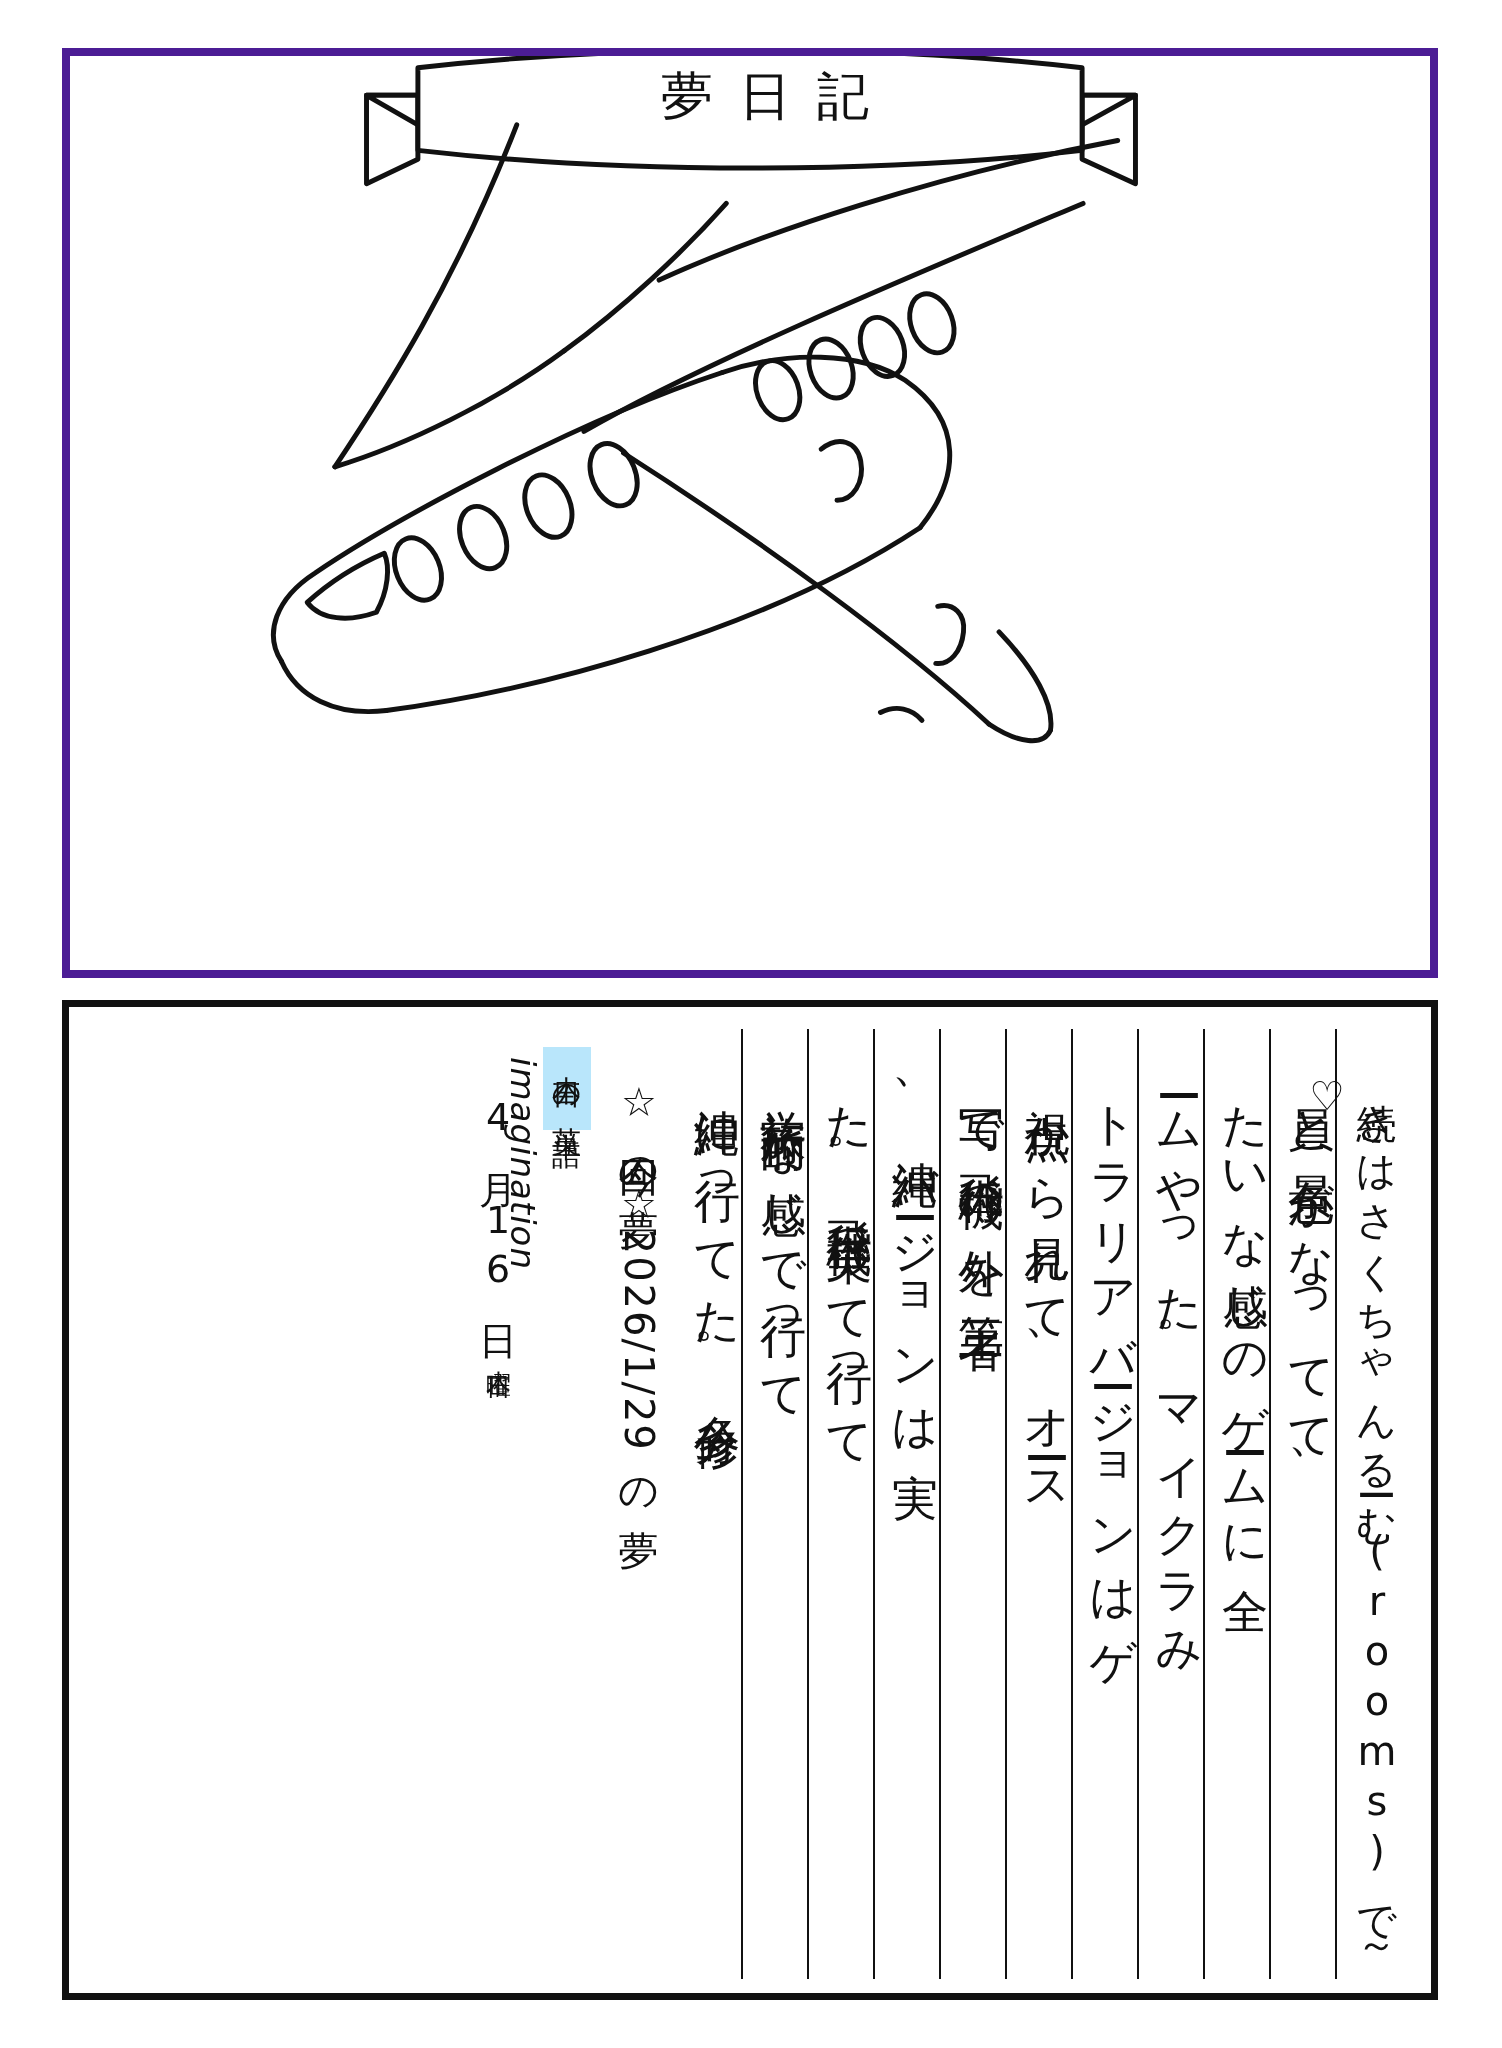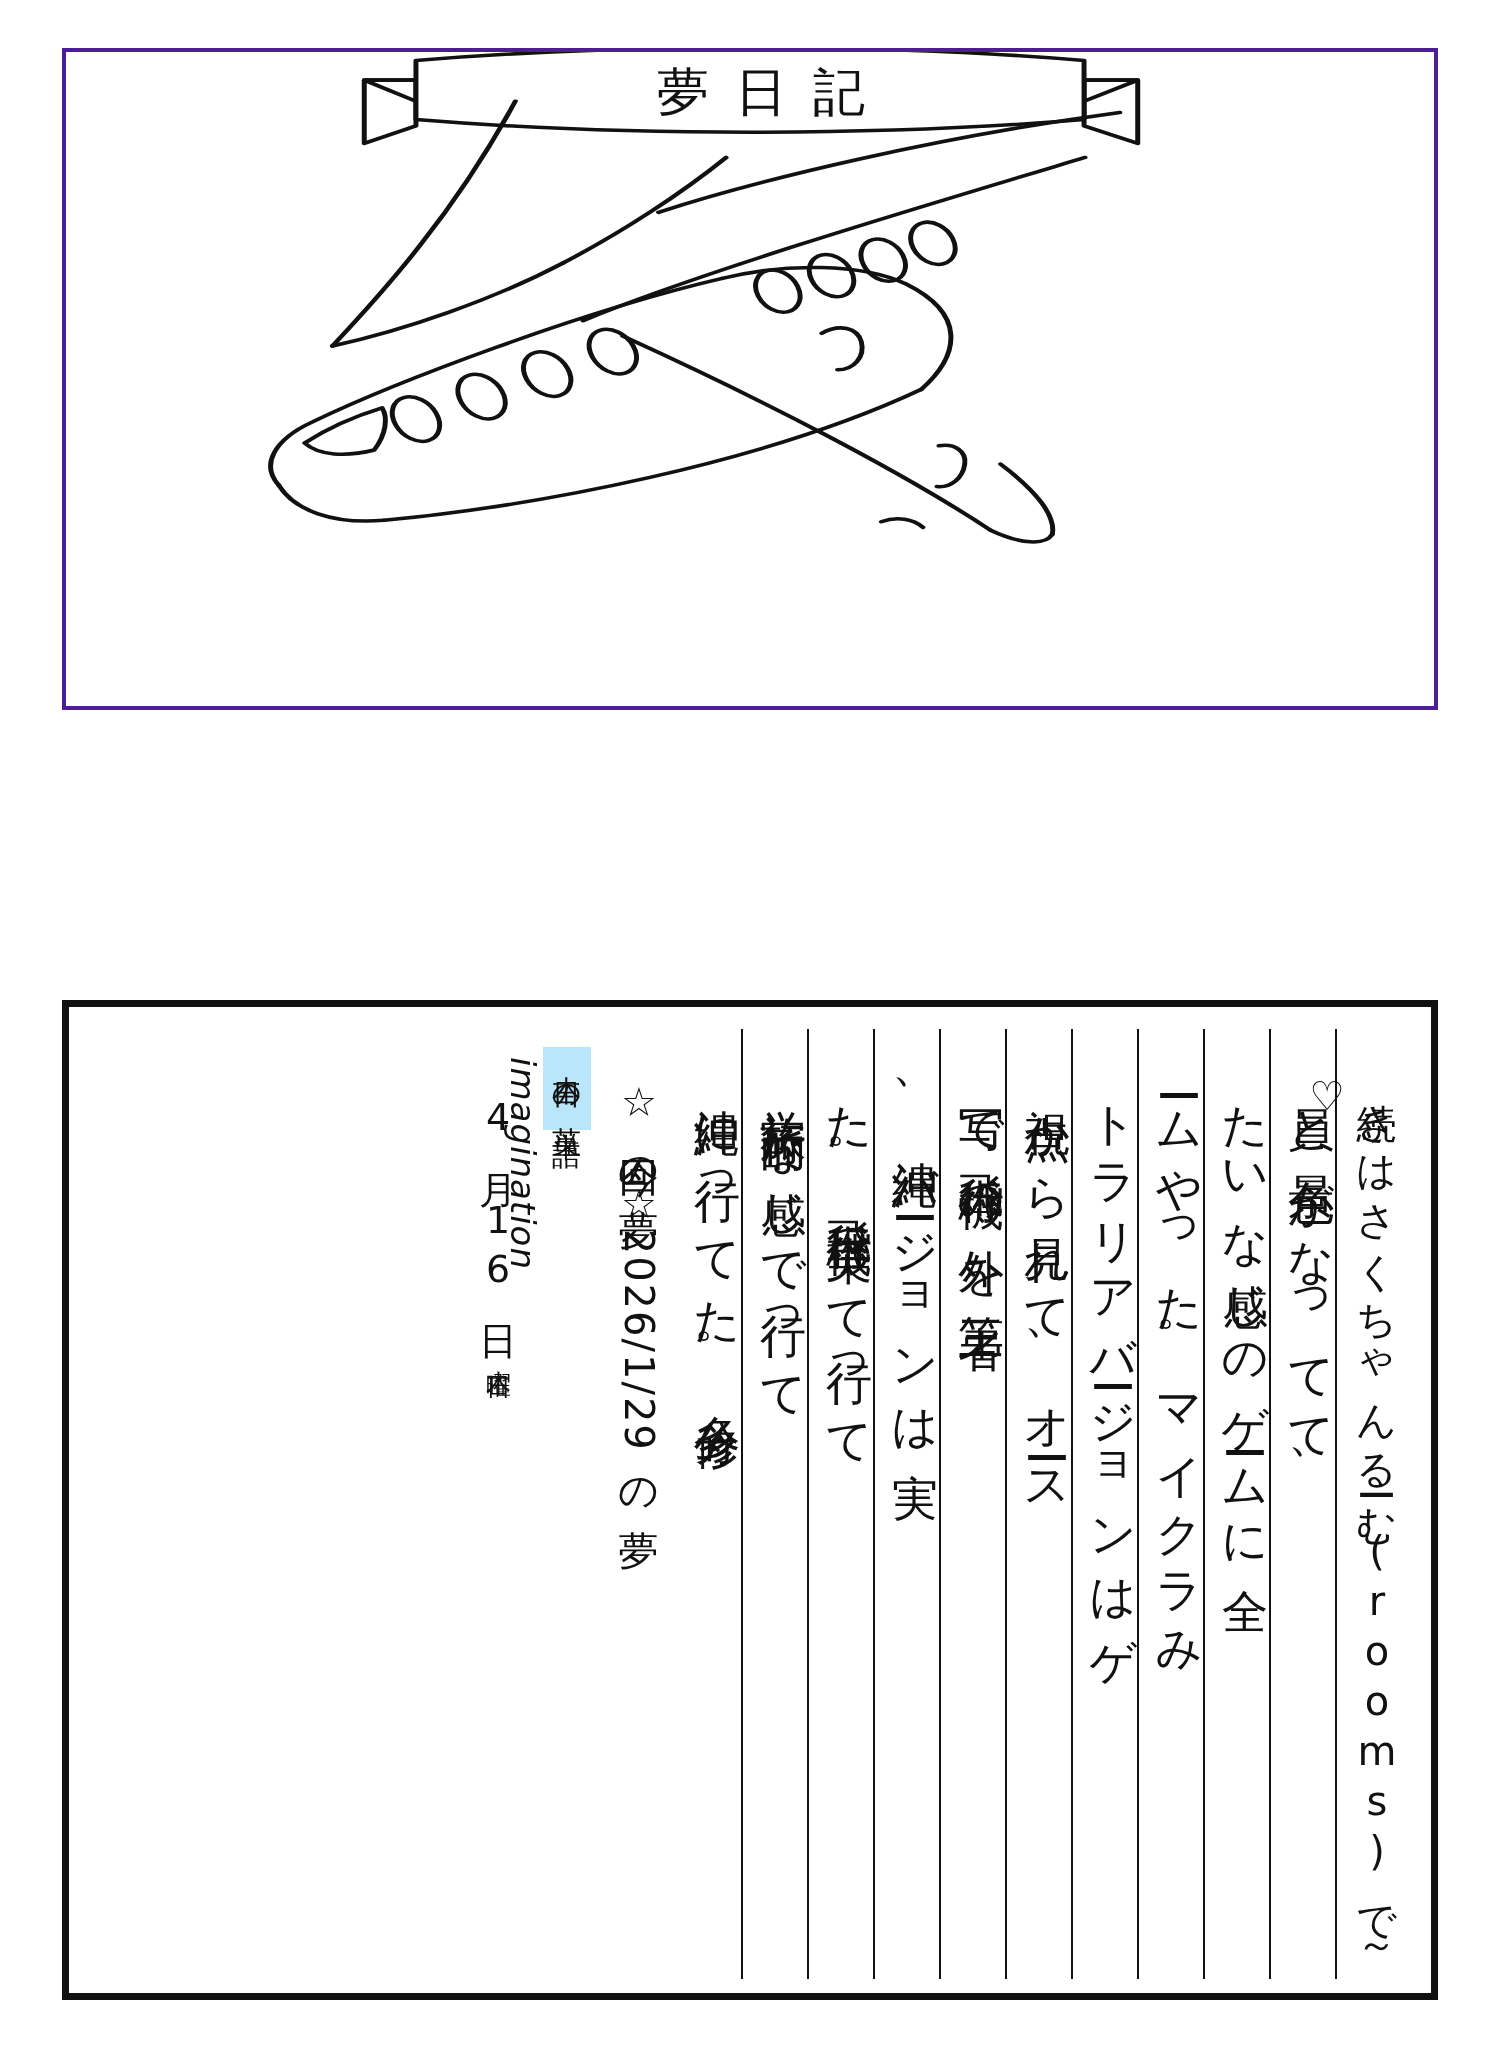--- a/index.html
+++ b/index.html
@@ -19,22 +19,22 @@
     height: 2048px;
     background: #ffffff;
   }
 
   
   .illustration-panel {
     position: absolute;
     left: 62px;
     top: 48px;
     width: 1376px;
-    height: 662px;
-    border: 4px solid #4c1d95;
+    height: 930px;
+    border: 8px solid #4c1d95;
     box-sizing: border-box;
     background: #ffffff;
     overflow: hidden;
   }
   .illustration-svg {
     position: absolute;
     left: 0;
     top: 0;
     width: 100%;
     height: 100%;

